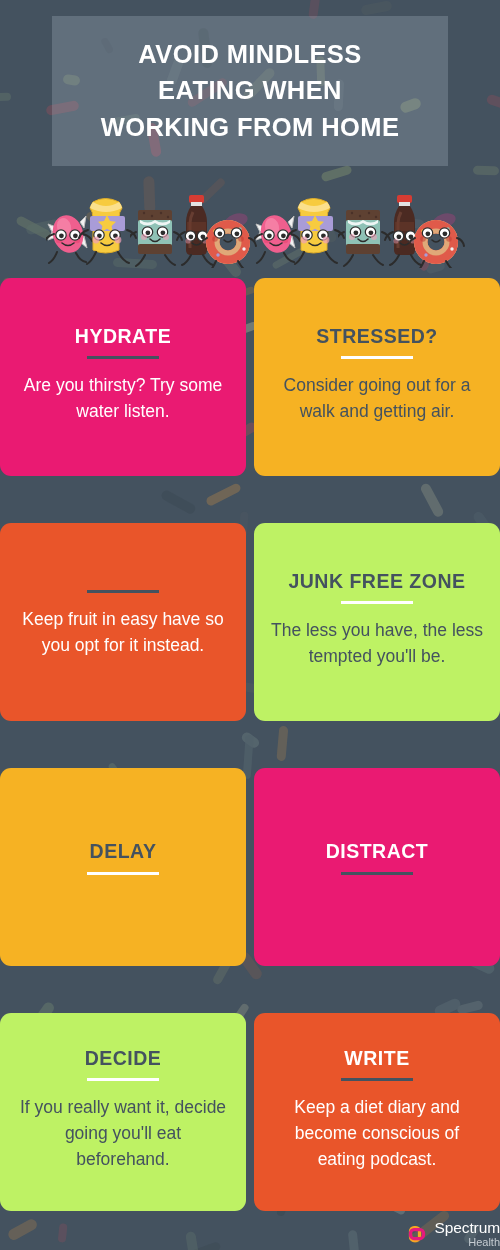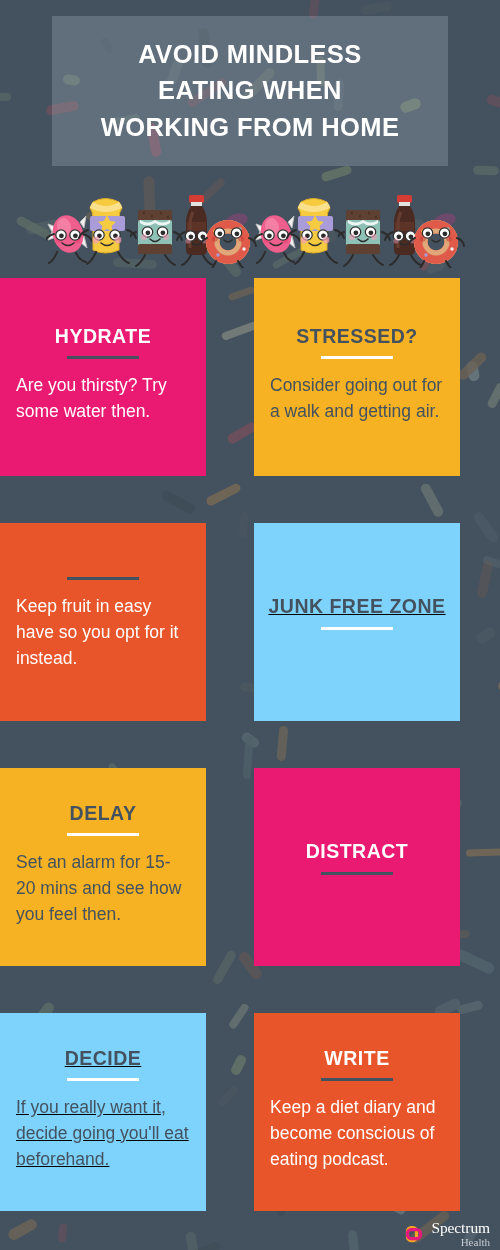--- a/index.html
+++ b/index.html
@@ -50,51 +50,50 @@
   }
   .charset { position:absolute; top:0; width:200px; height:106px; }
   .charset.a { left:46px; }
   .charset.b { left:254px; }
   .ch { position:absolute; bottom:4px; }
 
   
   #grid { position:absolute; left:0; top:278px; width:500px; z-index:2; }
   .row { position:relative; width:500px; height:198px; margin-bottom:47px; }
   .card {
-    position:absolute; top:0; width:206px; height:198px;
+    position:absolute; top:0; width:246px; height:198px;
     display:flex; flex-direction:column; align-items:center; justify-content:center;
     padding:10px 16px 14px;
-    text-align:left;
+    text-align:center;
+    border-radius:11px;
   }
   .card.left { left:0; }
   .card.right { left:254px; }
   .card-title {
     font-size:19.5px; font-weight:bold; letter-spacing:0.5px;
     text-transform:uppercase; line-height:1.1;
     white-space:nowrap;
   }
   .rule { width:72px; height:3px; margin:9px 0 14px; }
   .card-body { font-size:17.5px; line-height:1.47; }
 
   
   .th-pink   { background:#ea1a72; }
   .th-yellow { background:#f6b223; }
   .th-orange { background:#e9552a; }
-  .th-gray   { background:#7dd3fc;text-decoration:underline; }
+  .th-gray   { background:#bef264; }
   .ink-white { color:#ffffff; }
   .ink-dark  { color:#44525f; }
   .rule-dark  { background:#44525f; }
   .rule-white { background:#ffffff; }
 
   
   #footer {
     position:absolute; left:0; bottom:0; width:500px; height:32px; z-index:4;
     display:flex; align-items:center; justify-content:flex-end;
-    padding-right:10px;
-    font-family:Liberation Serif, serif;
   }
   #logo { display:flex; align-items:center; gap:6px; }
   #logo-mark { width:22px; height:22px; flex:none; }
   #logo-words { display:flex; flex-direction:column; line-height:1; }
   #logo-primary { color:#ffffff; font-size:15.5px; letter-spacing:-0.1px; }
   #logo-secondary { color:#c6ccd2; font-size:11px; text-align:right; margin-top:1px; }
 </style>
 </head>
 <body>
 
@@ -475,45 +474,45 @@
           </svg></span>
       </div>
   </div>
 
   <div id="grid">
 
     <div class="row">
       <div class="card left th-pink">
         <div class="card-title ink-white">HYDRATE</div>
         <div class="rule rule-dark"></div>
-        <div class="card-body ink-white">Are you thirsty? Try some water then.</div>
+        <div class="card-body ink-white">Are you thirsty? Try some water listen.</div>
       </div>
       <div class="card right th-yellow">
         <div class="card-title ink-dark">STRESSED?</div>
         <div class="rule rule-white"></div>
         <div class="card-body ink-dark">Consider going out for a walk and getting air.</div>
       </div>
     </div>
 
     <div class="row">
       <div class="card left th-orange">
         <div class="rule rule-dark"></div>
         <div class="card-body ink-white">Keep fruit in easy have so you opt for it instead.</div>
       </div>
       <div class="card right th-gray">
         <div class="card-title ink-dark">JUNK FREE ZONE</div>
         <div class="rule rule-white"></div>
+        <div class="card-body ink-dark">The less you have, the less tempted you'll be.</div>
       </div>
     </div>
 
     <div class="row">
       <div class="card left th-yellow">
         <div class="card-title ink-dark">DELAY</div>
         <div class="rule rule-white"></div>
-        <div class="card-body ink-dark">Set an alarm for 15-20 mins and see how you feel then.</div>
       </div>
       <div class="card right th-pink">
         <div class="card-title ink-white">DISTRACT</div>
         <div class="rule rule-dark"></div>
       </div>
     </div>
 
     <div class="row">
       <div class="card left th-gray">
         <div class="card-title ink-dark">DECIDE</div>

